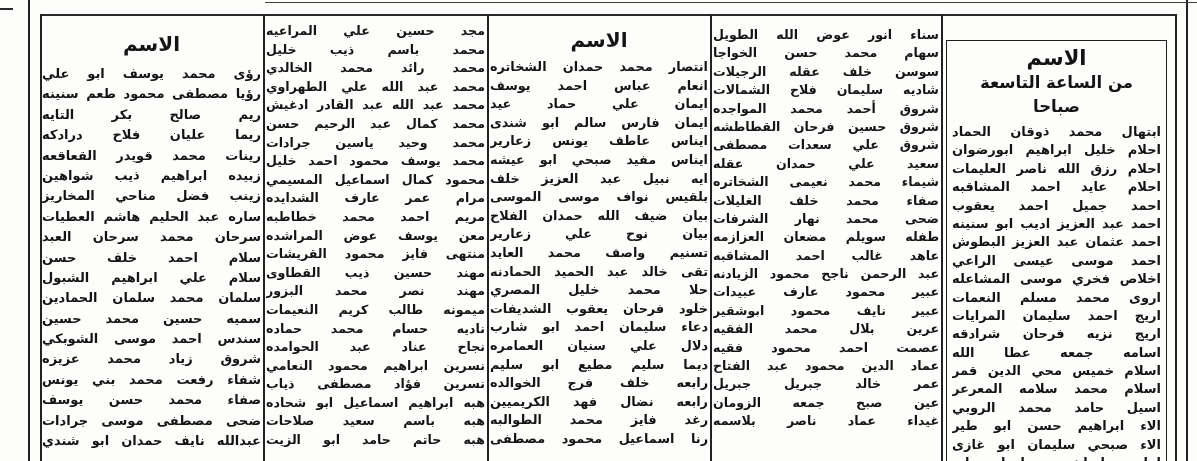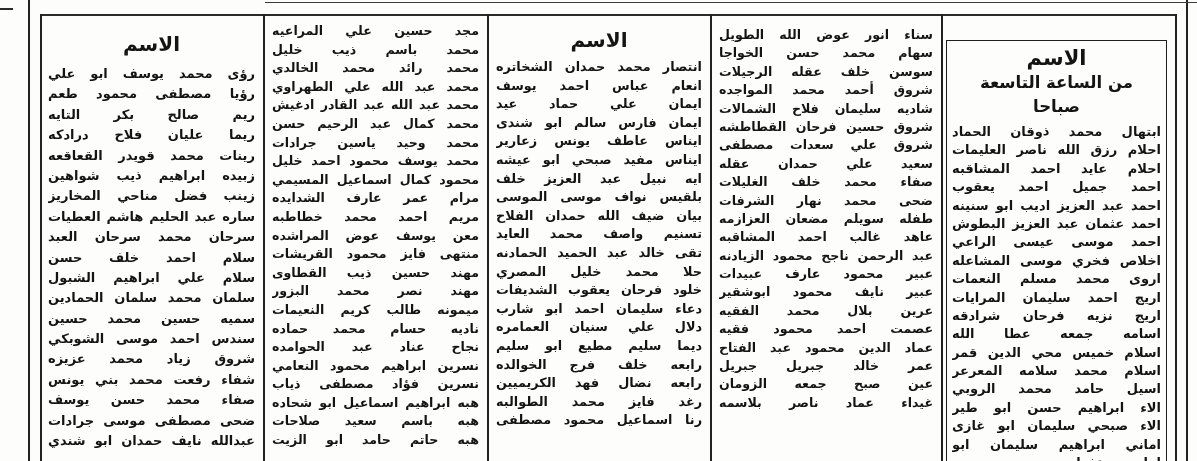--- a/index.html
+++ b/index.html
@@ -42,21 +42,21 @@
   .col-header{
     text-align:center;font-size:20px;line-height:24px;
     letter-spacing:1px;
   }
   .col-e .col-header{margin:18px 0 8px;}
   .col-c .col-header{margin:14px 0 6px;}
   .col-a-box .col-header{margin:4px 0 0;font-size:21px;line-height:26px;}
   .col-subheader{
     text-align:center;font-size:16.5px;line-height:24px;margin:0 12px 4px;
   }
-  .names{padding:0 7px;}
+  .names{padding:0 1px;}
   .col-d .names{margin-top:8px;}
   .col-b .names{margin-top:12px;}
   .col-a-box .names{margin-top:2px;padding:0 5px;}
   .name-row{
     direction:rtl;
     text-align:justify;
     text-align-last:justify;
     -moz-text-align-last:justify;
     overflow:hidden;
     word-spacing:1px;
@@ -84,20 +84,21 @@
   <div class="vrule sep-4"></div>
   <div class="vrule sep-5"></div>
   <div class="vrule sep-6"></div>
 
   <div class="col-a-box">
     <div class="col-header">الاسم</div>
     <div class="col-subheader">من الساعة التاسعة صباحا</div>
     <div class="names">
 
     <div class="name-row">ابتهال محمد ذوقان الحماد</div>
+        <div class="name-row">احلام خليل ابراهيم ابورضوان</div>
         <div class="name-row">احلام رزق الله ناصر العليمات</div>
         <div class="name-row">احلام عايد احمد المشاقبه</div>
         <div class="name-row">احمد جميل احمد يعقوب</div>
         <div class="name-row">احمد عبد العزيز اديب ابو سنينه</div>
         <div class="name-row">احمد عثمان عبد العزيز البطوش</div>
         <div class="name-row">احمد موسى عيسى الراعي</div>
         <div class="name-row">اخلاص فخري موسى المشاعله</div>
         <div class="name-row">اروى محمد مسلم النعمات</div>
         <div class="name-row">اريج احمد سليمان المرايات</div>
         <div class="name-row">اريج نزيه فرحان شرادقه</div>
@@ -111,25 +112,26 @@
         <div class="name-row">اماني عثمان محمد يونس</div>
       </div>
   </div>
 
   <div class="col col-b">
     <div class="names">
 
     <div class="name-row">سناء انور عوض الله الطويل</div>
         <div class="name-row">سهام محمد حسن الخواجا</div>
         <div class="name-row">سوسن خلف عقله الرجيلات</div>
+        <div class="name-row">شاديه سليمان فلاح الشمالات</div>
         <div class="name-row">شروق أحمد محمد المواجده</div>
-        <div class="name-row">شاديه سليمان فلاح الشمالات</div>
         <div class="name-row">شروق حسين فرحان القطاطشه</div>
         <div class="name-row">شروق علي سعدات مصطفى</div>
         <div class="name-row">سعيد علي حمدان عقله</div>
+        <div class="name-row">شيماء محمد نعيمى الشخاتره</div>
         <div class="name-row">صفاء محمد خلف الغليلات</div>
         <div class="name-row">ضحى محمد نهار الشرفات</div>
         <div class="name-row">طفله سويلم مضعان العزازمه</div>
         <div class="name-row">عاهد غالب احمد المشاقبه</div>
         <div class="name-row">عبد الرحمن ناجح محمود الزيادنه</div>
         <div class="name-row">عبير محمود عارف عبيدات</div>
         <div class="name-row">عبير نايف محمود ابوشقير</div>
         <div class="name-row">عرين بلال محمد الفقيه</div>
         <div class="name-row">عصمت احمد محمود فقيه</div>
         <div class="name-row">عماد الدين محمود عبد الفتاح الحسن</div>
@@ -145,20 +147,21 @@
 
     <div class="name-row">انتصار محمد حمدان الشخاتره</div>
         <div class="name-row">انعام عباس احمد يوسف</div>
         <div class="name-row">ايمان علي حماد عيد</div>
         <div class="name-row">ايمان فارس سالم ابو شندى</div>
         <div class="name-row">ايناس عاطف يونس زعارير</div>
         <div class="name-row">ايناس مفيد صبحي ابو عيشه</div>
         <div class="name-row">ايه نبيل عبد العزيز خلف</div>
         <div class="name-row">بلقيس نواف موسى الموسى</div>
         <div class="name-row">بيان ضيف الله حمدان الفلاح</div>
+        <div class="name-row">بيان نوح علي زعارير</div>
         <div class="name-row">تسنيم واصف محمد العايد</div>
         <div class="name-row">تقى خالد عبد الحميد الحمادنه</div>
         <div class="name-row">حلا محمد خليل المصري</div>
         <div class="name-row">خلود فرحان يعقوب الشديفات</div>
         <div class="name-row">دعاء سليمان احمد ابو شارب</div>
         <div class="name-row">دلال علي سنيان العمامره</div>
         <div class="name-row">ديما سليم مطيع ابو سليم</div>
         <div class="name-row">رابعه خلف فرج الخوالده</div>
         <div class="name-row">رابعه نضال فهد الكريميين</div>
         <div class="name-row">رغد فايز محمد الطوالبه</div>

